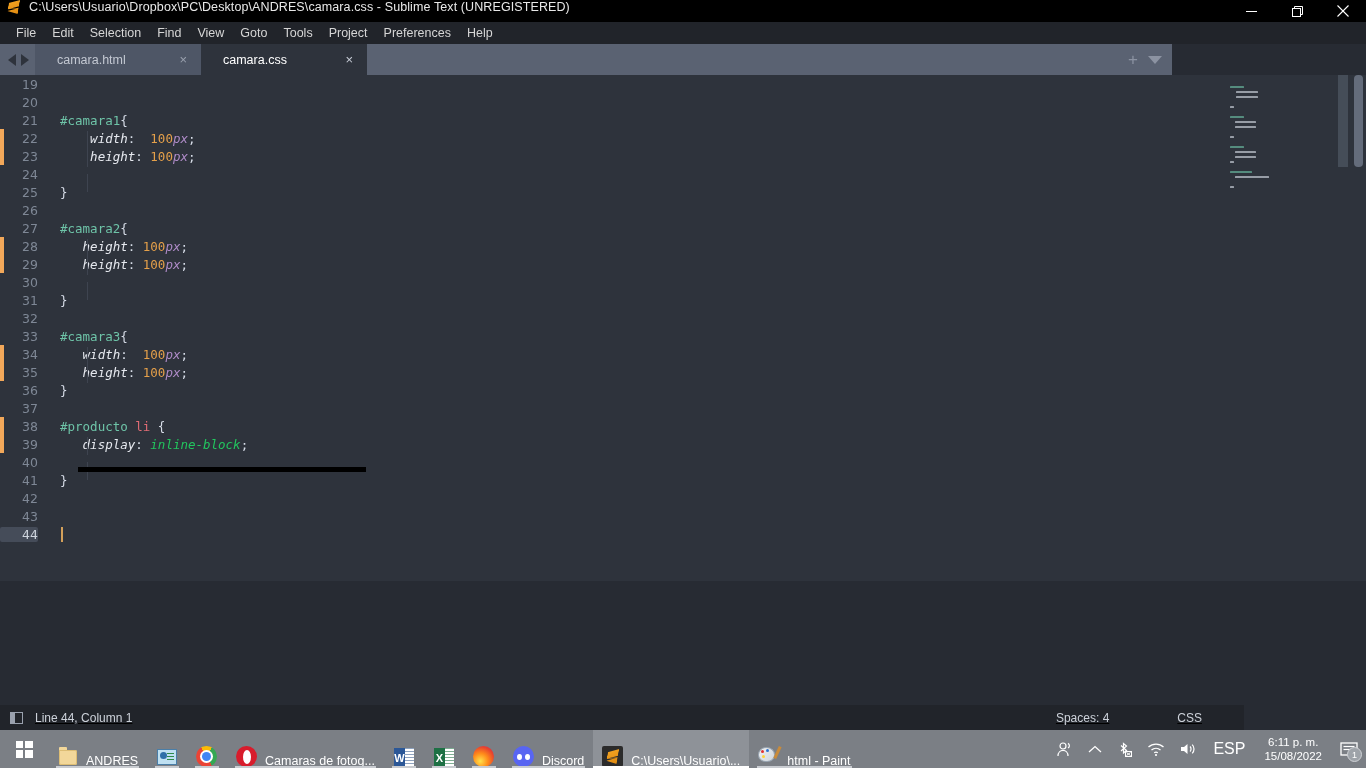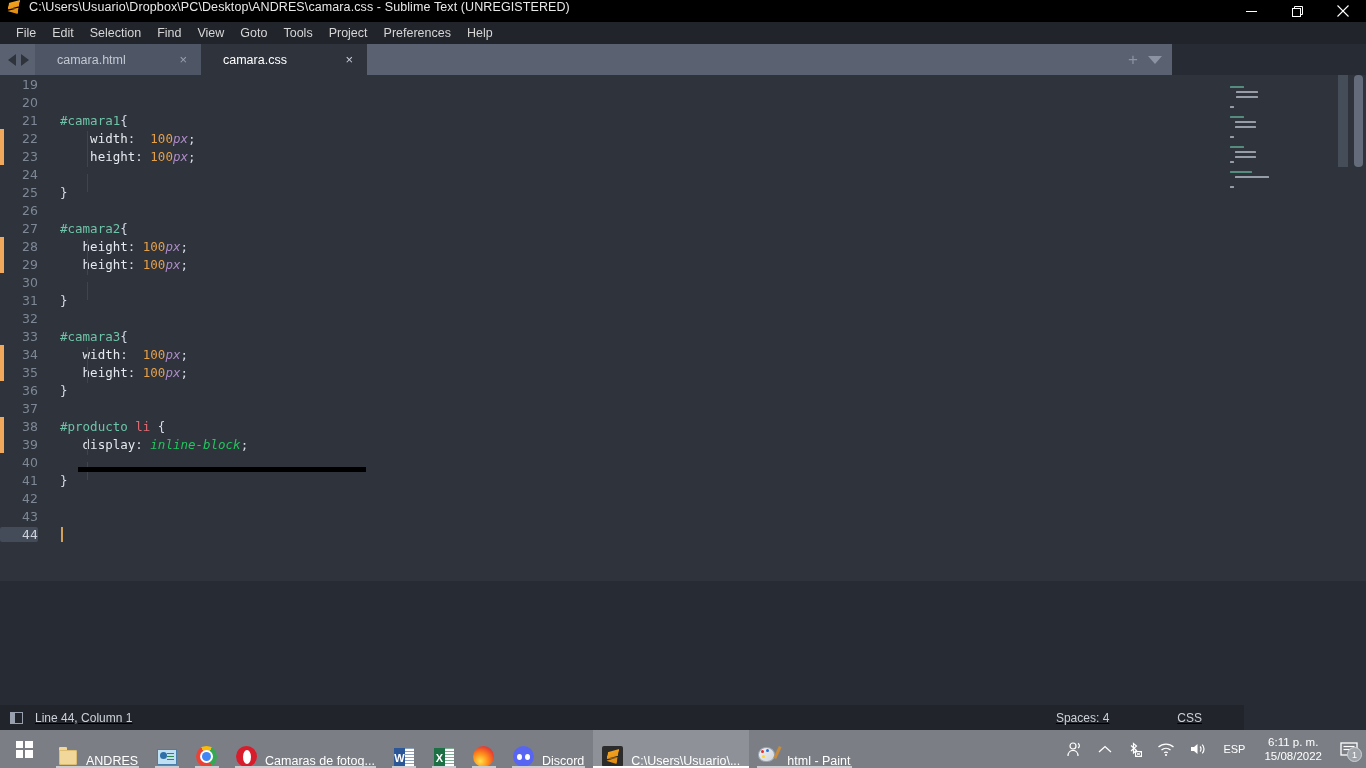--- a/index.html
+++ b/index.html
@@ -184,21 +184,21 @@
   .indent-guide {
     position: absolute;
     left: 49px; top: 0;
     width: 1px; height: 18px;
     background: #3e4450;
   }
   
   .t-sel   { color: #6ec4a8; }
   .t-tag   { color: #e06c75; }
   .t-brace { color: #d8dee9; }
-  .t-prop  { color: #e6e9ef; }
+  .t-prop  { color: #e6e9ef; font-style: italic; }
   .t-num   { color: #e5a04a; }
   .t-unit  { color: #b08cc9; font-style: italic; }
   .t-punc  { color: #d8dee9; }
   .t-val   { color: #22c55e; font-style: italic; }
 
   .caret {
     display: inline-block;
     width: 2px; height: 15px;
     background: #d3a05a;
     vertical-align: middle;
@@ -454,21 +454,21 @@
     display: flex; align-items: center;
     height: 38px;
     padding-right: 0px;
   }
   .tray-item {
     height: 38px;
     display: flex; align-items: center; justify-content: center;
     color: #ffffff;
     padding: 0 7px;
   }
-  .tray-lang { font-size: 11px; color:#ffffff; padding: 0 9px; }
+  .tray-lang { font-size: 16px; color:#ffffff; padding: 0 9px; }
   .tray-clock {
     display: flex; flex-direction: column;
     align-items: center; justify-content: center;
     color:#ffffff; font-size: 11.5px; line-height: 14px;
     padding: 0 10px;
     height: 38px;
   }
   .tray-notif {
     height: 38px; width: 34px;
     display:flex; align-items:center; justify-content:center;

